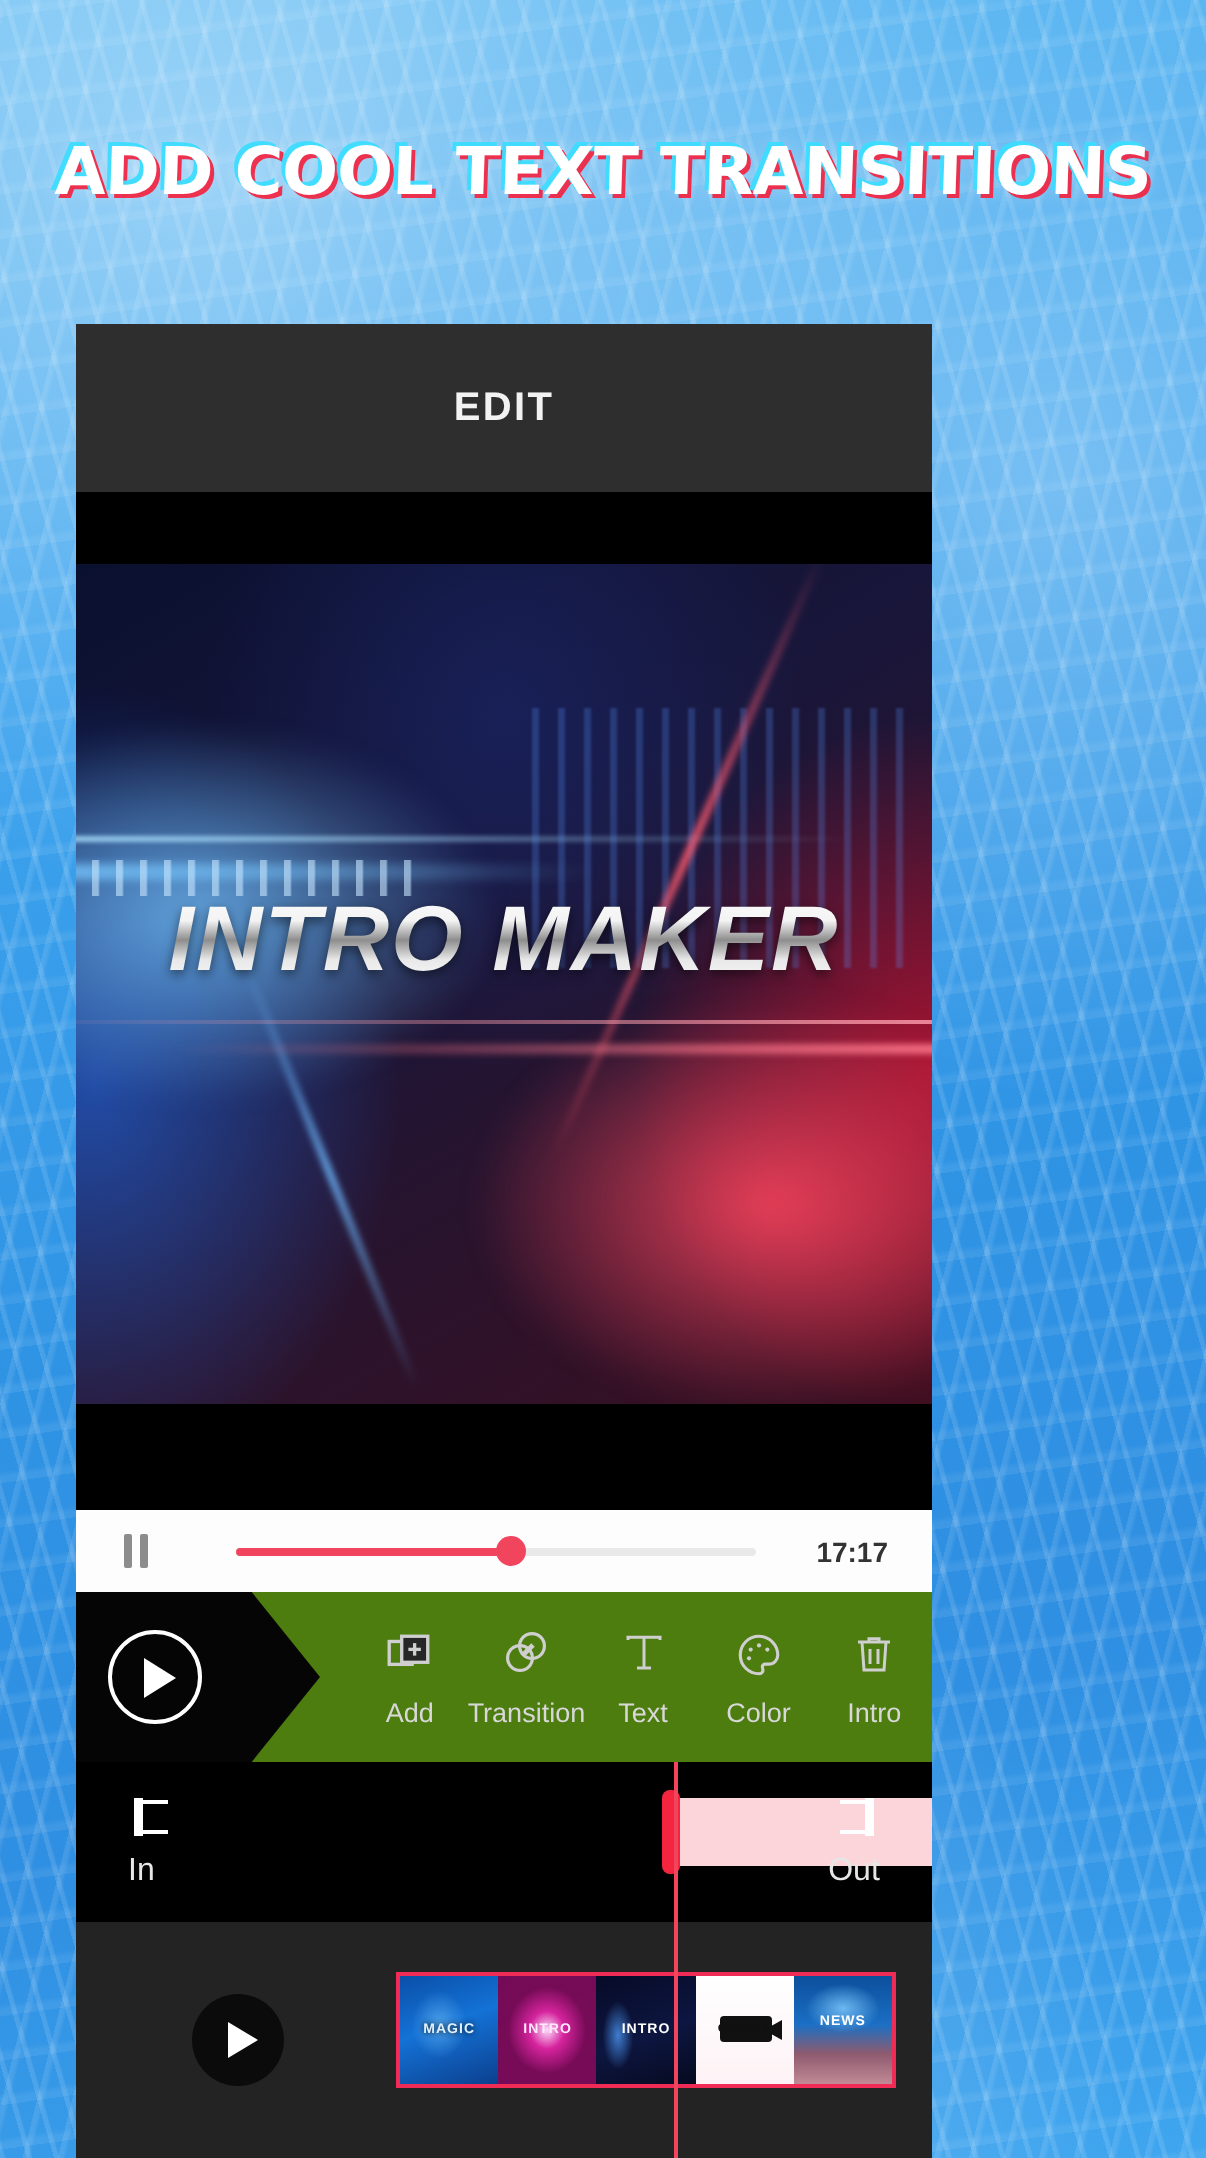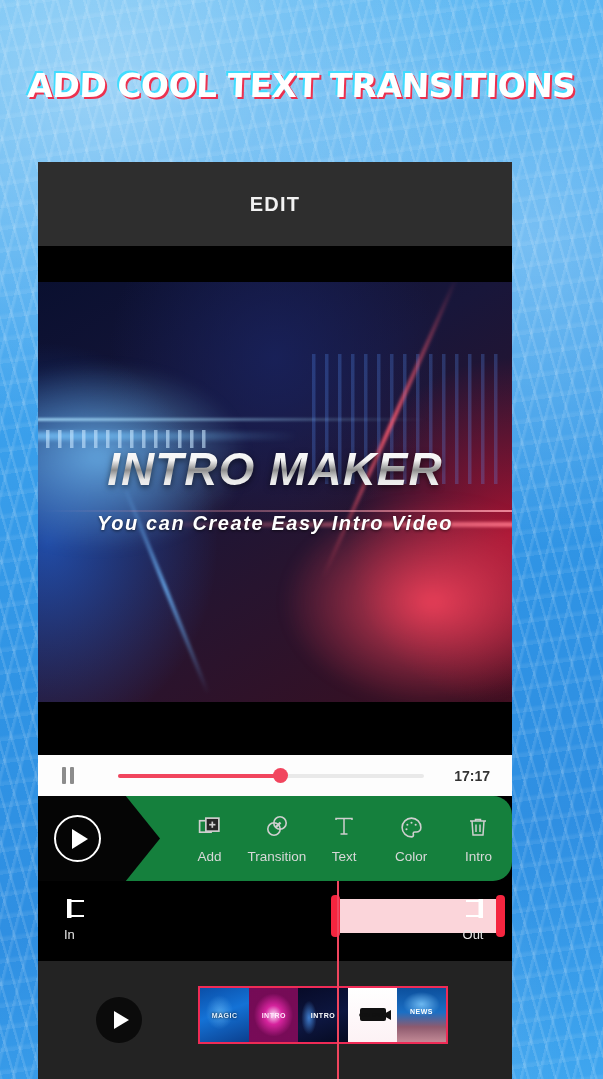--- a/index.html
+++ b/index.html
@@ -48,21 +48,21 @@
     text-shadow:
       -2px -2px 0 rgba(60,220,255,.95),
        2px  2px 0 rgba(240,40,70,.95),
        0 0 10px rgba(255,255,255,.35);
     white-space:nowrap;
   }
 
   
   #phone{
     position:absolute; left:38px; top:162px;
-    width:474px; height:917px;
+    width:428px; height:917px;
     background:#000;
     overflow:hidden;
     z-index:6;
   }
 
   .titlebar{
     height:84px; background:#2e2e2e;
     display:flex; align-items:center; justify-content:center;
   }
   .titlebar span{
@@ -170,21 +170,21 @@
     background:#f1455e; border-radius:2px;
   }
   #seek-thumb{
     position:absolute; left:53%; top:50%;
     width:15px; height:15px; margin:-7.5px 0 0 -7.5px;
     background:#f1455e; border-radius:50%;
   }
   #time-label{ color:#333; font-size:14px; font-weight:bold; min-width:46px; text-align:right; margin-right:8px; }
 
   
-  #toolbar{ position:relative; height:85px; background:#15803d; display:flex; align-items:center;border-radius:19px; }
+  #toolbar{ position:relative; height:85px; background:#4d7c0f; display:flex; align-items:center; }
   #play-wedge{
     position:absolute; left:0; top:0; width:122px; height:85px;
     background:#050505;
     clip-path:polygon(0 0, 72% 0, 100% 50%, 72% 100%, 0 100%);
     display:flex; align-items:center; padding-left:16px;
   }
   #play-circle{
     width:47px; height:47px; border:2.5px solid #fff; border-radius:50%;
     display:flex; align-items:center; justify-content:center;
   }
@@ -201,21 +201,21 @@
   .tool .glyph{ height:28px; display:flex; align-items:center; justify-content:center; }
   .tool .lbl{ font-size:13.5px; color:#d8d8d8; }
 
   
   #trimbar{ position:relative; height:80px; background:#000; }
   .trim-end{
     position:absolute; top:16px; display:flex; flex-direction:column; align-items:flex-start; gap:4px;
   }
   #trim-in{ left:26px; }
   #trim-out{ right:26px; align-items:center; }
-  .trim-end .lbl{ color:#e6e6e6; font-size:13px; }
+  .trim-end .lbl{ color:#e6e6e6; font-size:16px; }
   #trim-region{
     position:absolute; left:298px; top:18px; width:164px; height:34px;
     background:#fbd5da;
   }
   #trim-region .handle{
     position:absolute; top:-4px; width:9px; height:42px;
     background:#f5253f; border-radius:4px;
   }
   #trim-region .handle.l{ left:-5px; }
   #trim-region .handle.r{ right:-5px; }
@@ -300,21 +300,20 @@
     <div class="beam-blue"></div>
     <div class="beam-blue2"></div>
     <div class="ticks"></div>
     <div class="bars"></div>
     <div class="streak-diag-red"></div>
     <div class="streak-diag-blue"></div>
     <div class="flare-red"></div>
     <div class="beam-red"></div>
     <div class="beam-red2"></div>
     <div id="video-title">INTRO MAKER</div>
-    <div id="video-subtitle">You can Create Easy Intro Video</div>
   </div>
 
   <div id="strip-bottom" class="blackstrip"></div>
 
   <div id="playbar">
     <div id="pause-icon">
         <i></i>
         <i></i>
       </div>
     <div id="seek-track">

